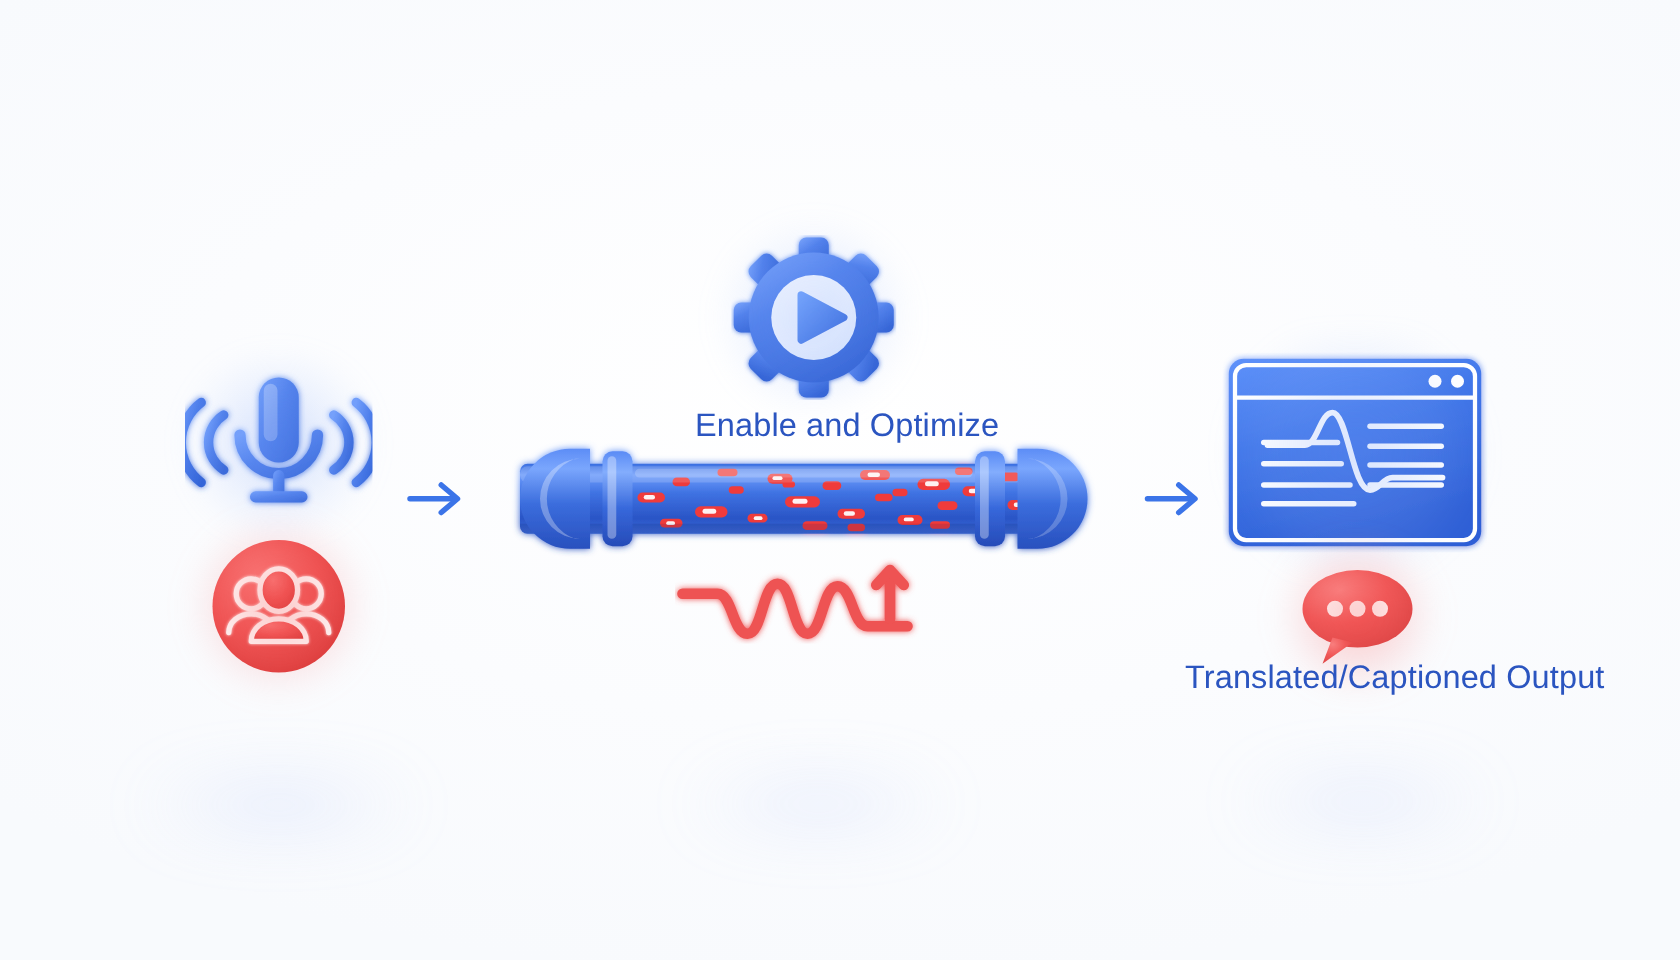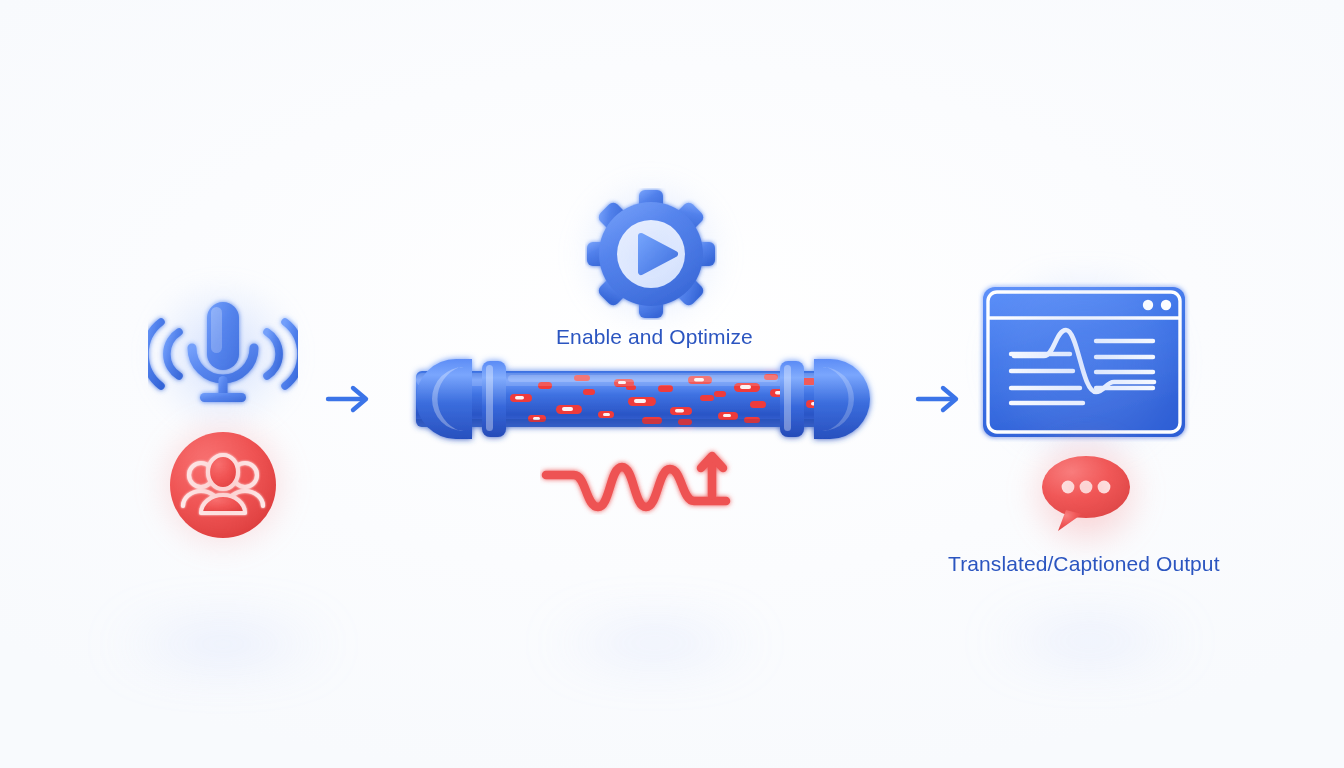--- a/index.html
+++ b/index.html
@@ -53,28 +53,28 @@
     border-radius: 50%;
     background: radial-gradient(circle, rgba(244,92,92,.34) 0%, rgba(247,140,140,.16) 48%, rgba(255,255,255,0) 72%);
     filter: blur(11px);
     pointer-events: none;
   }
 
   
   .label {
     position: absolute;
     color: #2b55c0;
-    font-size: 21px;
+    font-size: 26px;
     letter-spacing: .1px;
     white-space: nowrap;
     text-align: center;
   }
   #label-optimize  { left: 556px; top: 325px; }
   #label-realtime  { left: 545px; top: 531px; }
-  #label-output    { left: 948px; top: 552px; }
+  #label-output    { left: 948px; top: 526px; }
 
   
   .arrow { position: absolute; }
 
   
   #pipe-wrap { left: 378px; top: 345px; width: 530px; height: 108px; }
 </style>
 </head>
 <body>
 

